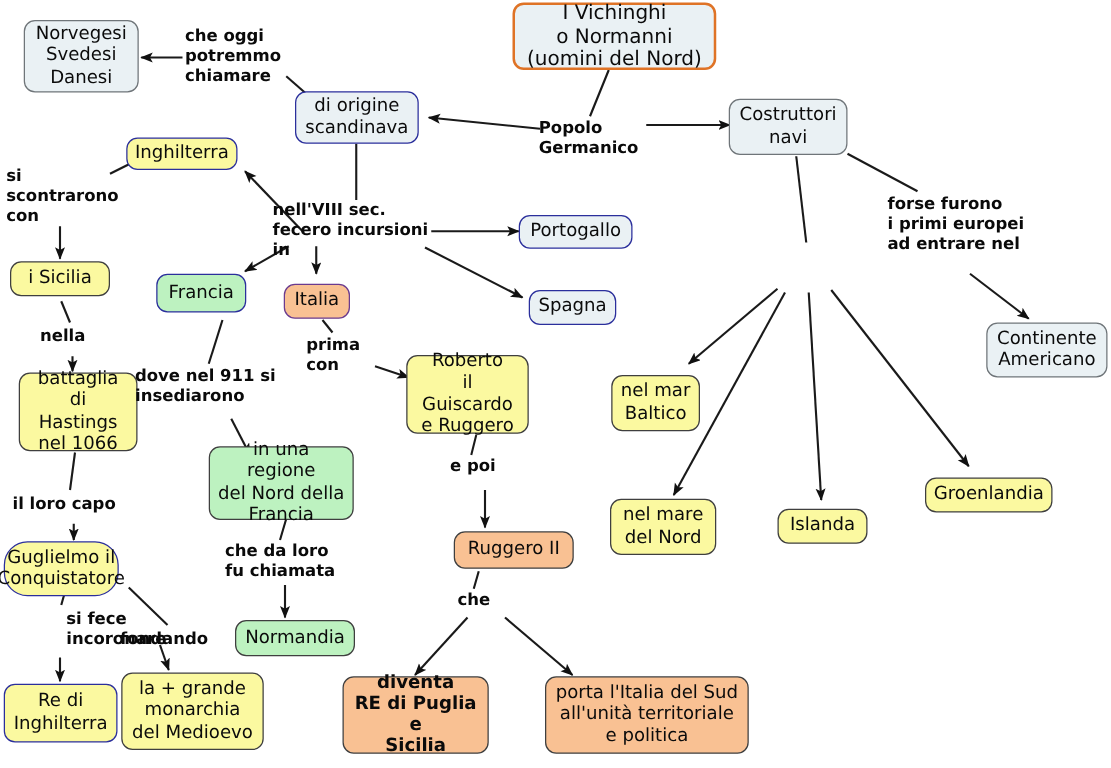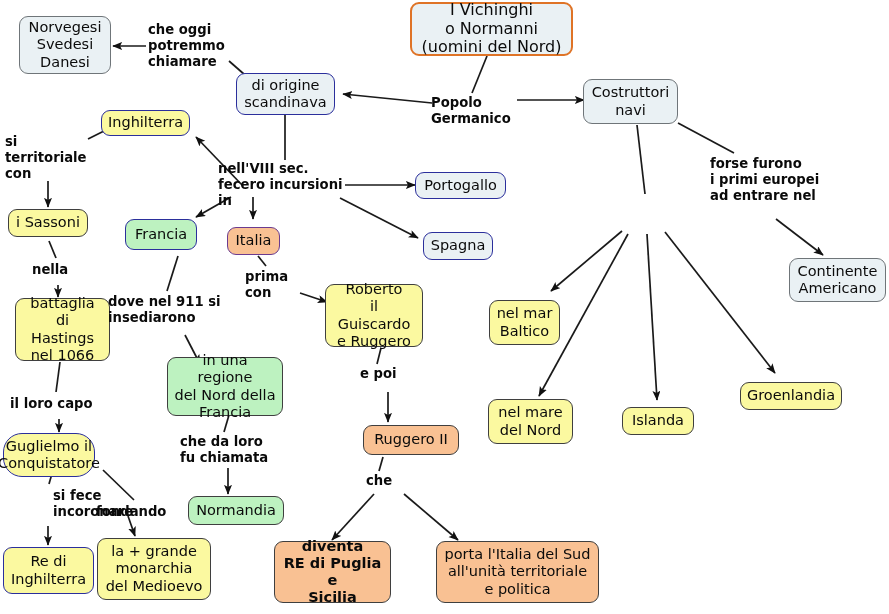--- a/index.html
+++ b/index.html
@@ -155,21 +155,21 @@
 Danesi</div>
 
   <div class="node n-pale-navy" style="left:236px; top:73px; width:99px; height:42px;">di origine
 scandinava</div>
 
   <div class="node n-pale" style="left:583px; top:79px; width:95px; height:45px;">Costruttori
 navi</div>
 
   <div class="node n-yellow-navy" style="left:101px; top:110px; width:89px; height:26px;">Inghilterra</div>
 
-  <div class="node n-yellow" style="left:8px; top:209px; width:80px; height:28px;">i Sassoni</div>
+  <div class="node n-yellow" style="left:8px; top:209px; width:80px; height:28px;">i Sicilia</div>
 
   <div class="node n-yellow" style="left:15px; top:298px; width:95px; height:63px;">battaglia di
 Hastings
 nel 1066</div>
 
   <div class="node n-yellow-navy" style="left:3px; top:433px; width:92px; height:44px;border-radius:19px;">Guglielmo il
 Conquistatore</div>
 
   <div class="node n-yellow-navy" style="left:3px; top:547px; width:91px; height:47px;">Re di
 Inghilterra</div>
@@ -224,21 +224,21 @@
 chiamare</div>
 
   <div class="link-label" style="left:431px; top:95px; width:90px;">Popolo
 Germanico</div>
 
   <div class="link-label" style="left:218px; top:161px; width:135px;">nell'VIII sec.
 fecero incursioni
 in</div>
 
   <div class="link-label" style="left:5px; top:134px; width:88px;">si
-territoriale
+scontrarono
 con</div>
 
   <div class="link-label" style="left:32px; top:262px; width:52px;">nella</div>
 
   <div class="link-label" style="left:10px; top:396px; width:94px;">il loro capo</div>
 
   <div class="link-label" style="left:10px; top:488px; width:84px;margin-left:43px;">si fece
 incoronare</div>
 
   <div class="link-label" style="left:96px; top:504px; width:76px;">fondando</div>

